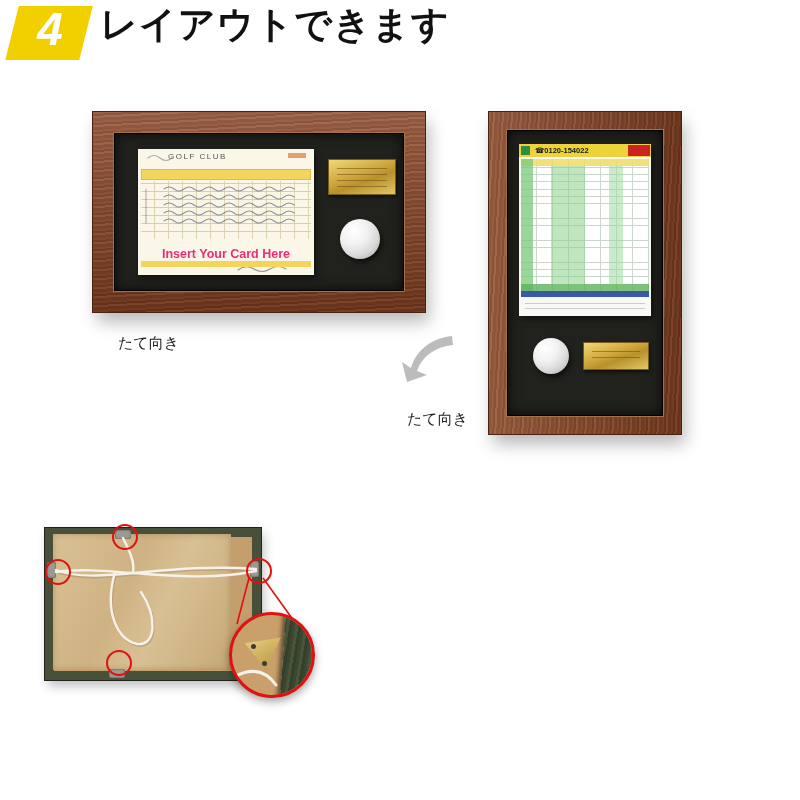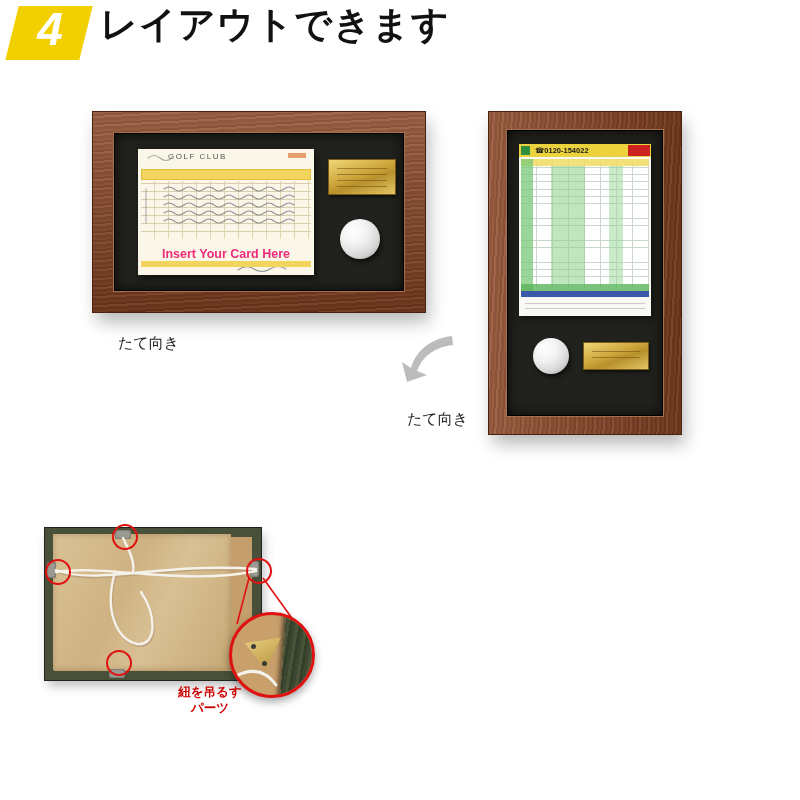--- a/index.html
+++ b/index.html
@@ -235,19 +235,15 @@
   <div class="magnifier">
     <div class="mg-wood"></div>
     <div class="mg-hanger"></div>
     <div class="mg-screw mg-s1"></div>
     <div class="mg-screw mg-s2"></div>
     <svg class="mg-string" viewBox="0 0 80 80">
       <path d="M2 62 C 20 52, 34 56, 44 70" fill="none" stroke="#f4f2ea" stroke-width="3" stroke-linecap="round"></path>
     </svg>
   </div>
 
-  <div class="callout">
-    <span>紐を吊るす</span><br>
-    <span>パーツ</span>
-  </div>
 
 
 </div>
 
 </body></html>

